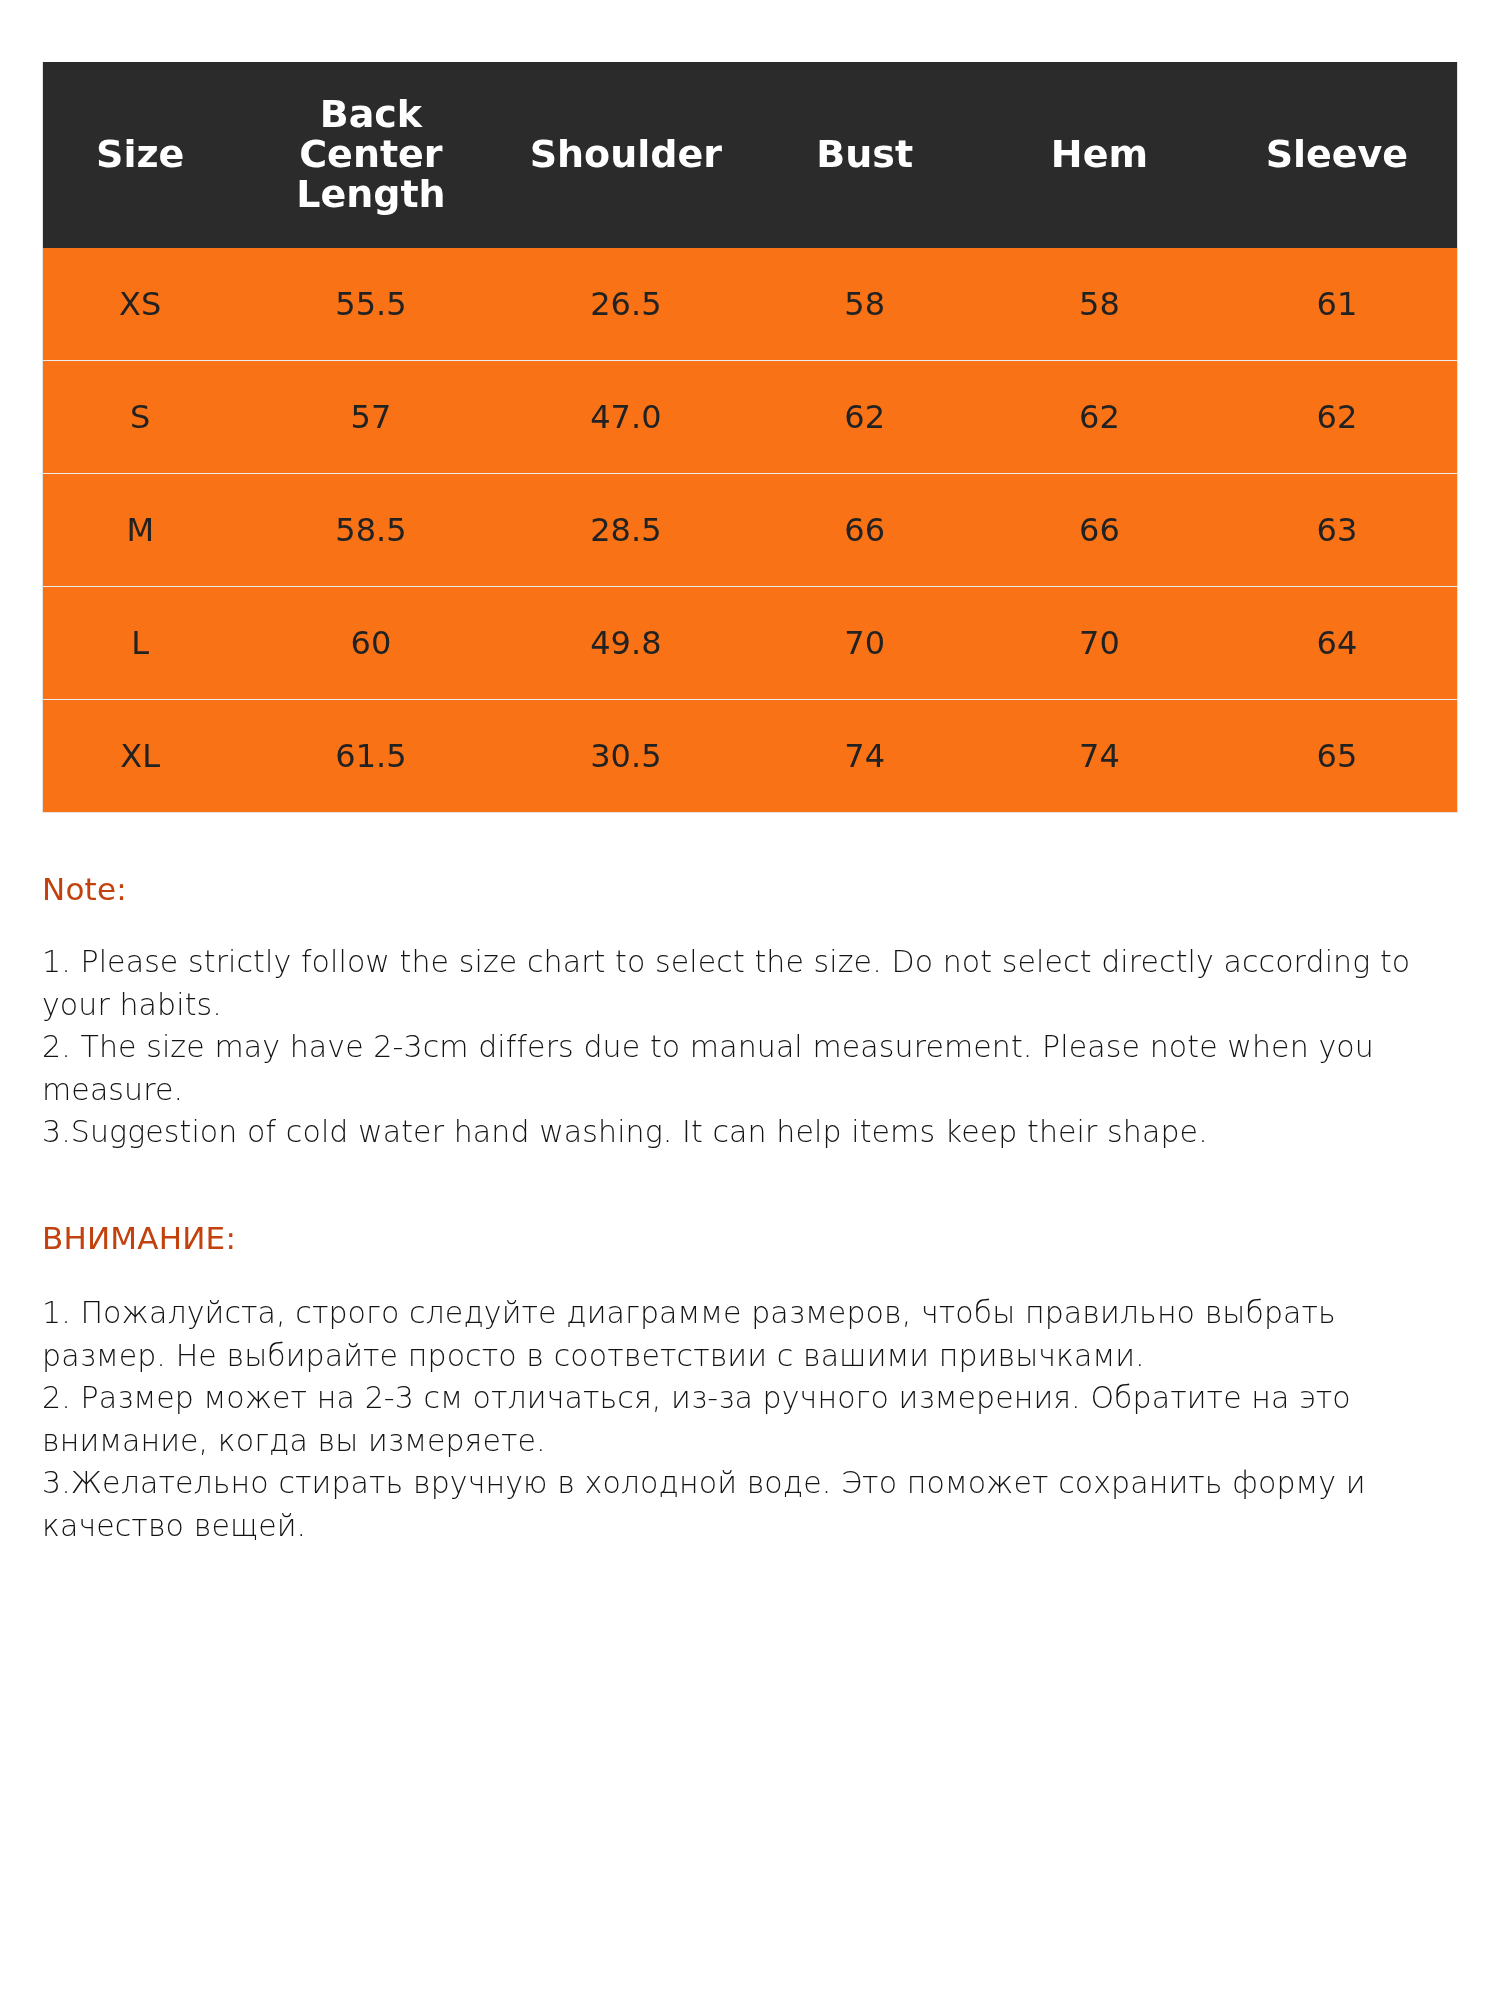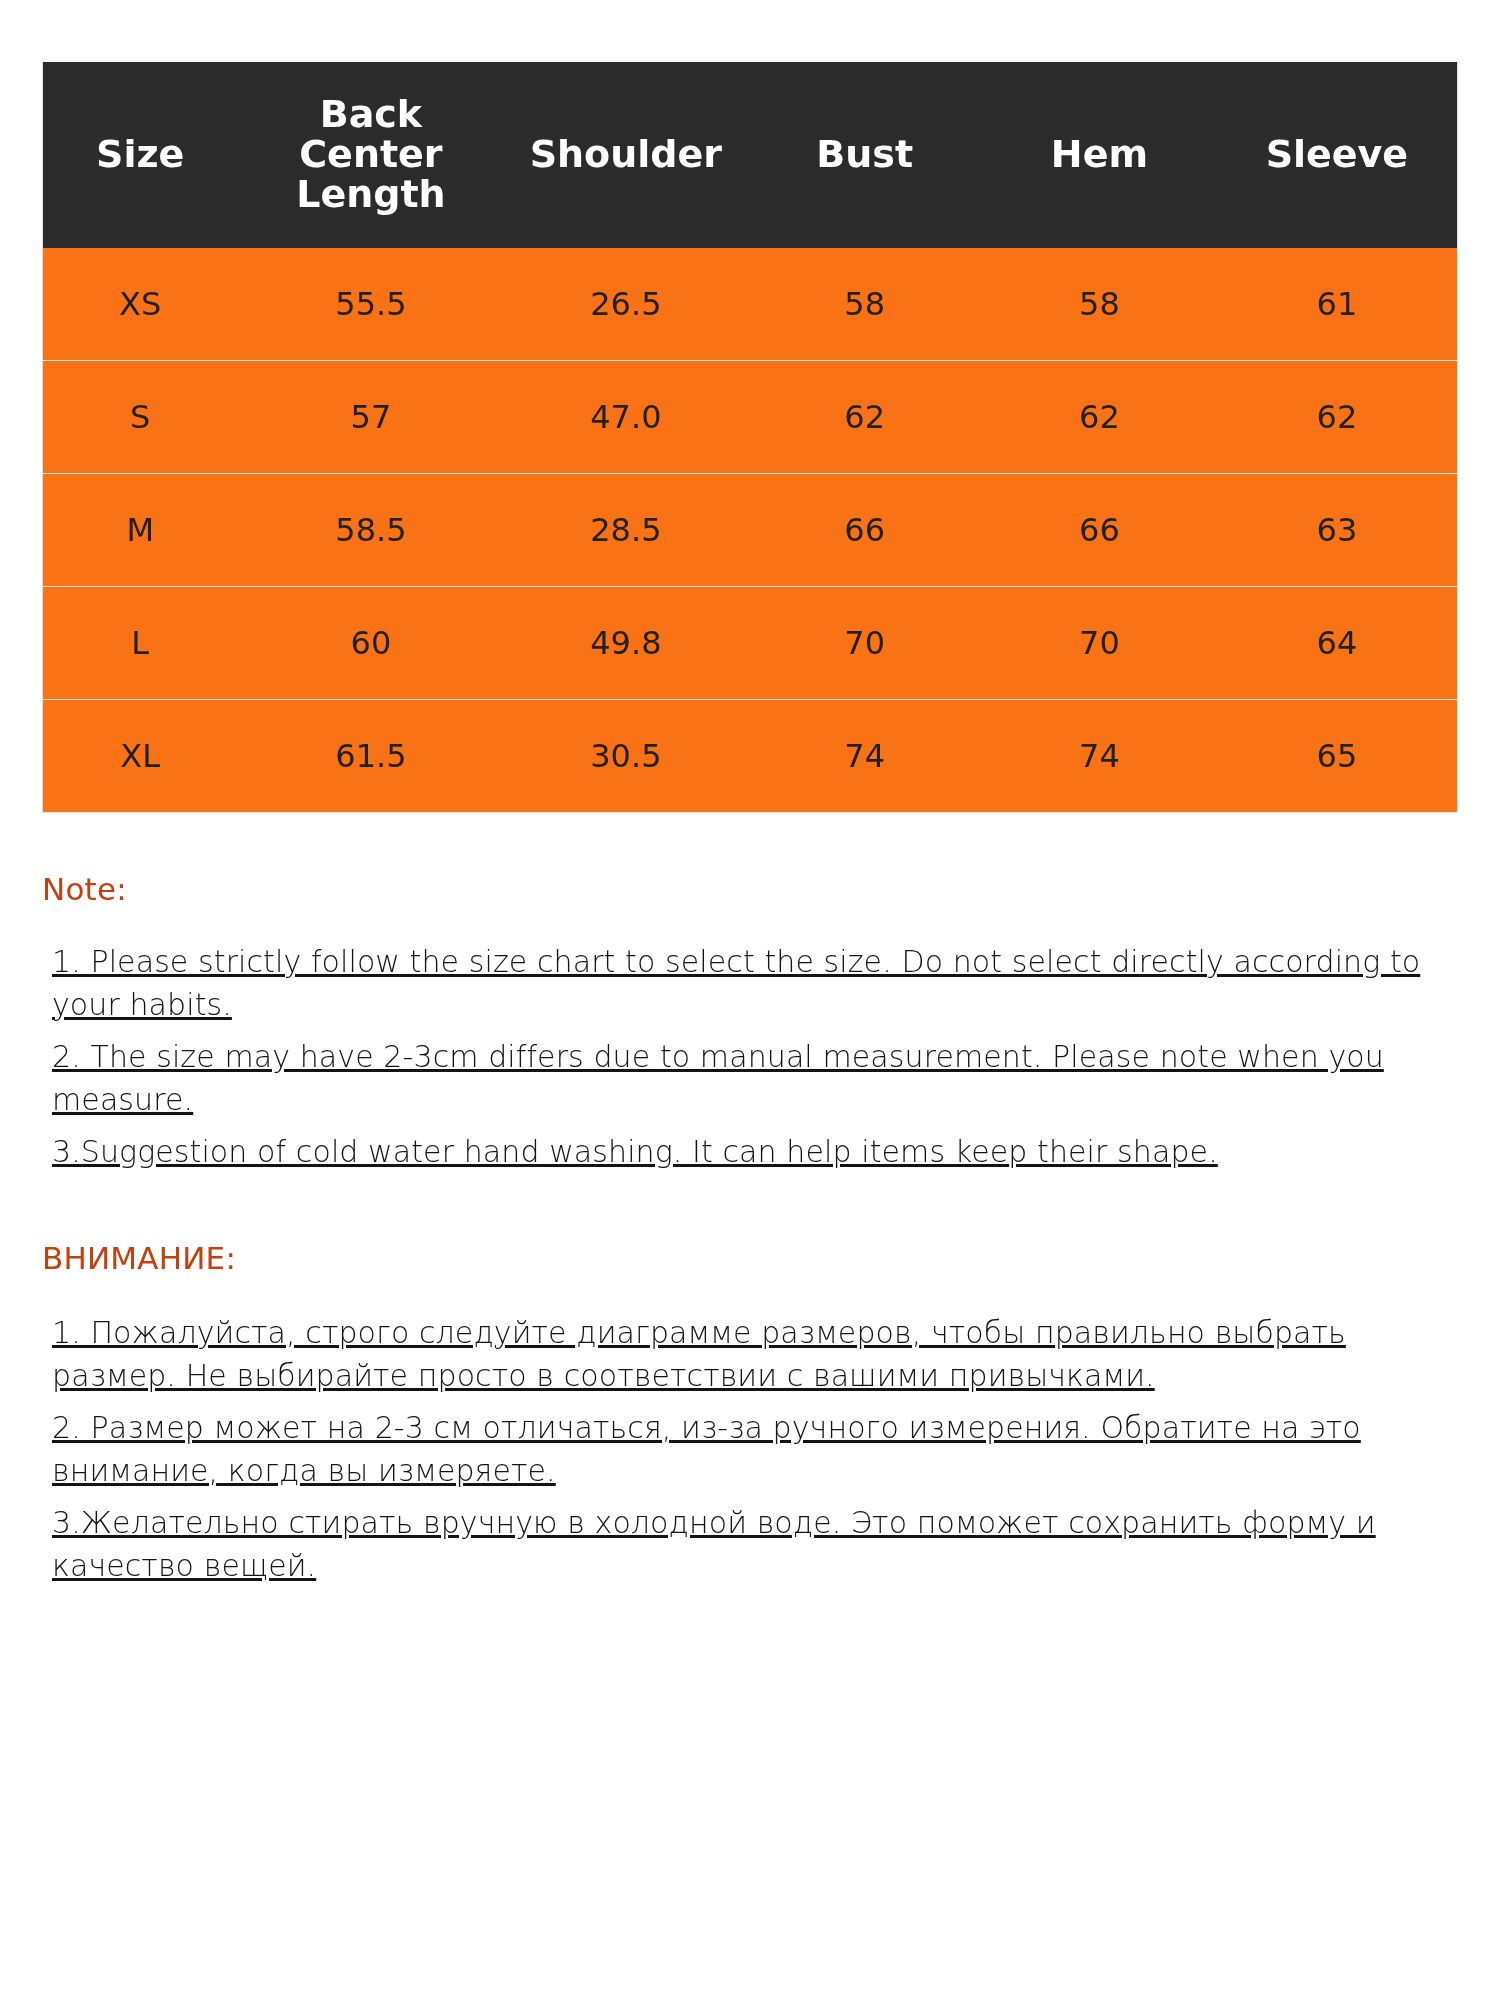--- a/index.html
+++ b/index.html
@@ -92,22 +92,21 @@
     font-weight: 300;
     line-height: 1.42;
     margin-top: 34px;
     color: #141414;
     letter-spacing: 0.1px;
   }
   .para.ru {
     margin-top: 36px;
   }
   .para p {
-    margin: 10px;
-    text-decoration: underline;
+    margin: 0;
   }
 </style>
 </head>
 <body>
 
 <div class="page">
 
 
   <div class="table-wrap">
     <table class="size-table">

